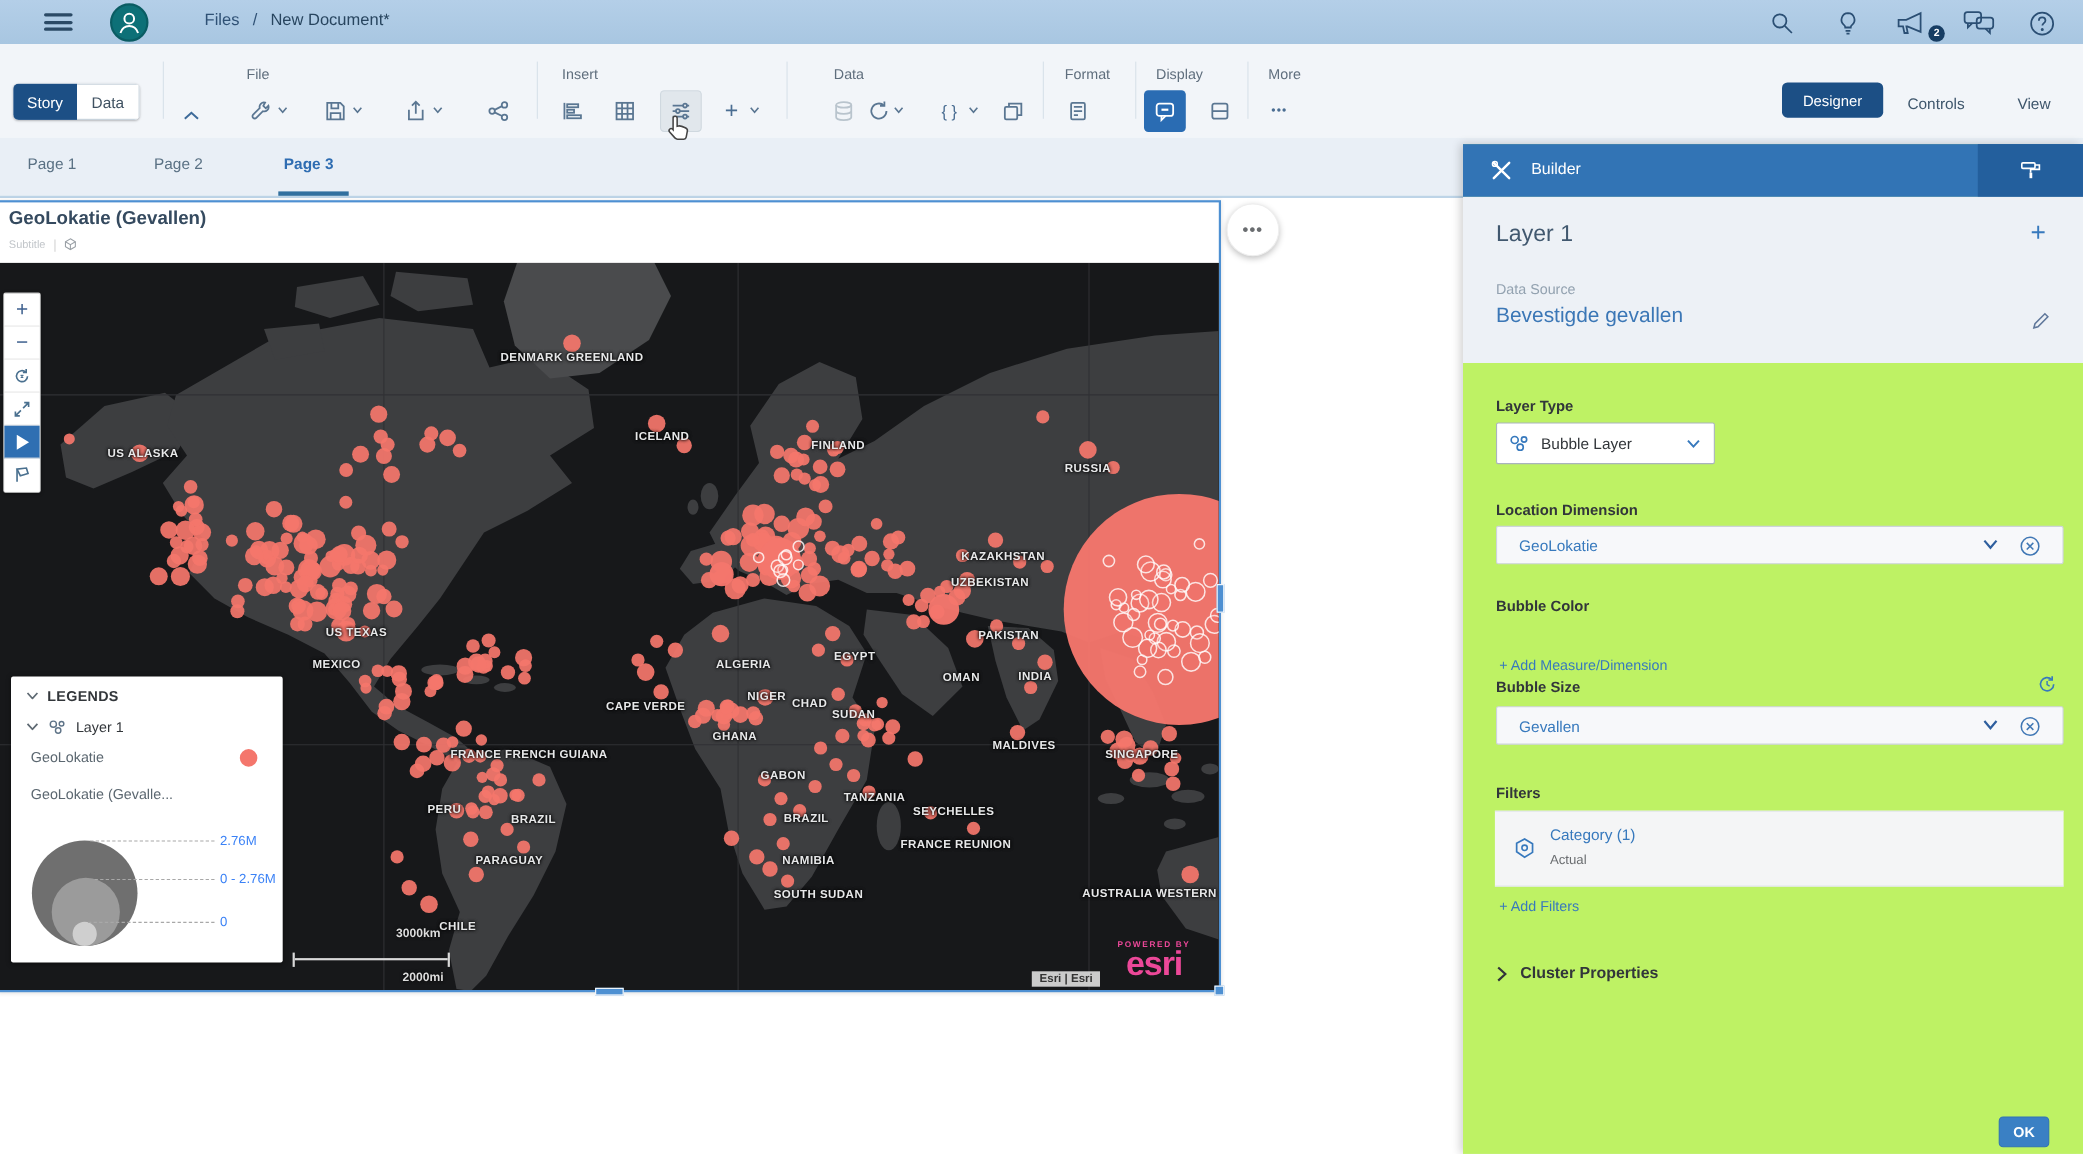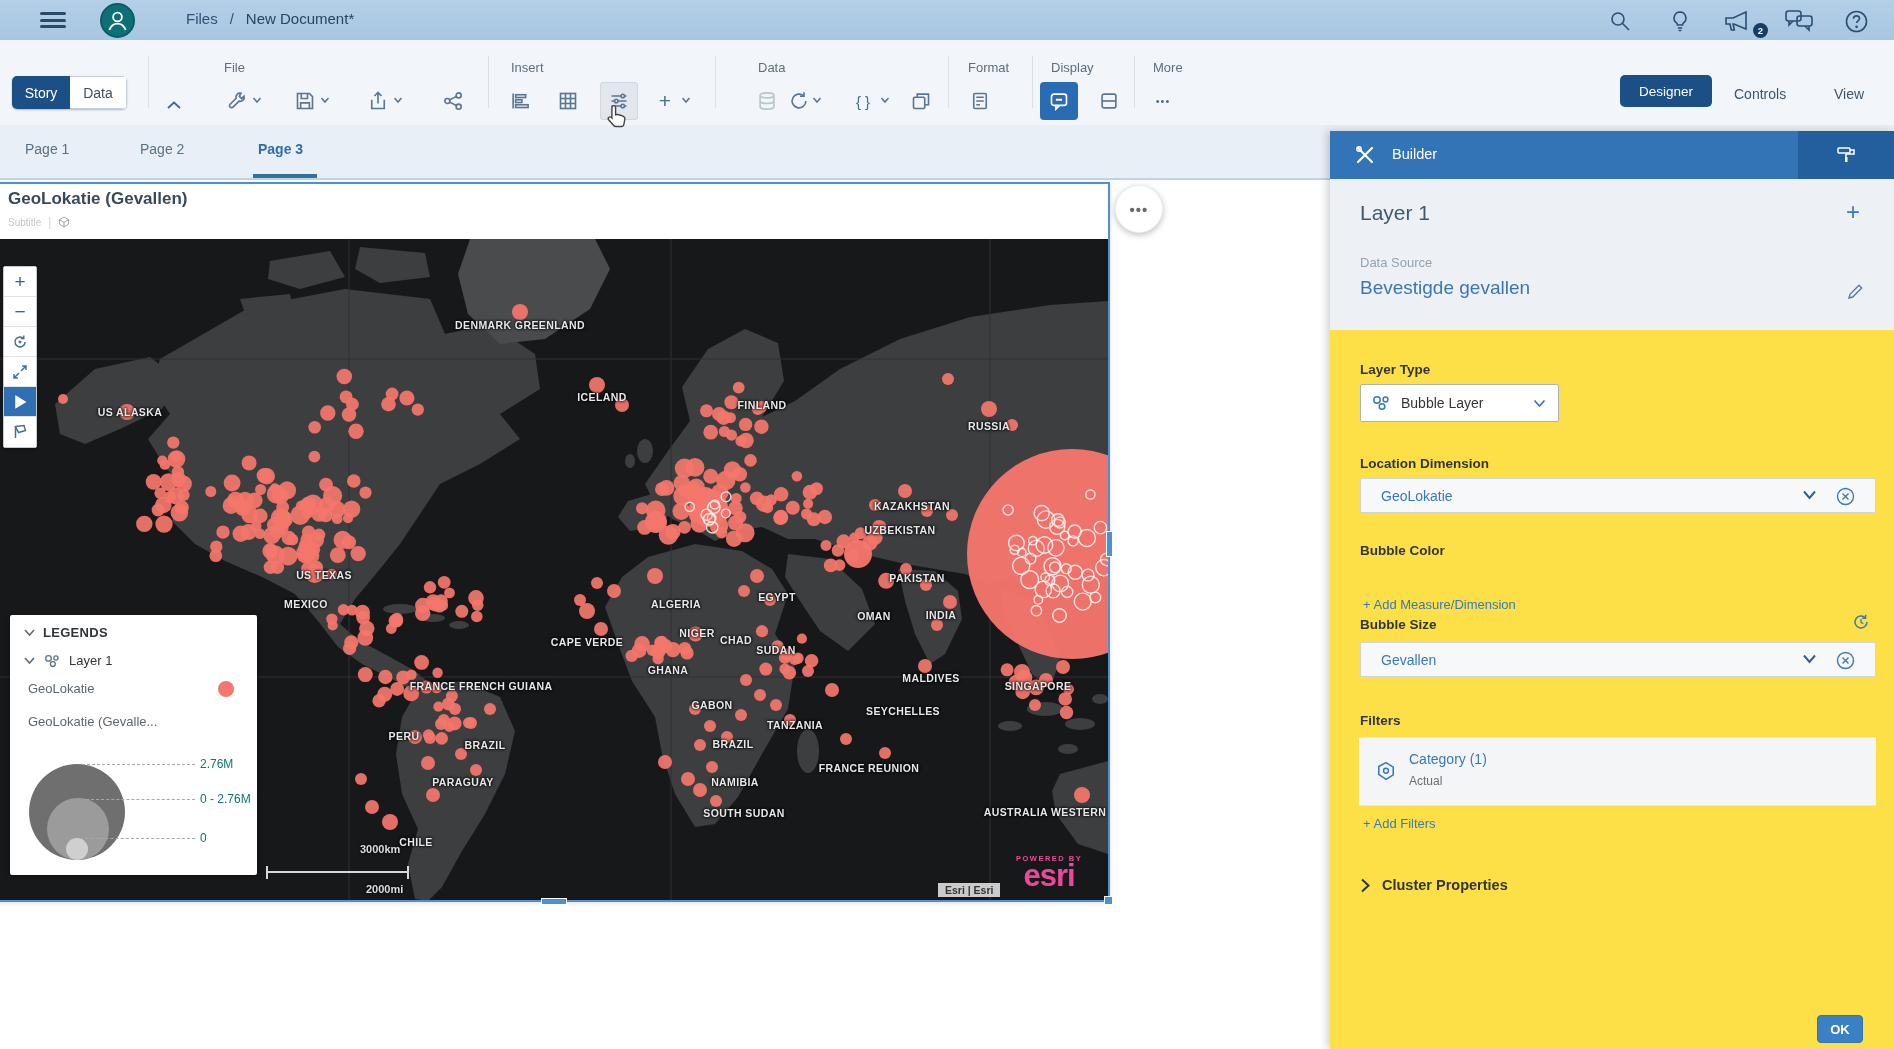--- a/index.html
+++ b/index.html
@@ -60,35 +60,35 @@
   .mc-btn svg{stroke:#4a708f;fill:none;stroke-width:1.5;}
   .mc-btn.sel{background:#2f6fb2;color:#fff;}
   .mc-btn.sel svg{fill:#fff;stroke:#fff;}
   
   .legend{position:absolute;left:10px;top:376px;width:247px;height:260px;background:#fff;border-radius:2px;box-shadow:0 1px 5px rgba(0,0,0,.45);}
   .lg-row{position:absolute;display:flex;align-items:center;gap:8px;}
   .lg-title{font-size:13px;font-weight:bold;color:#32363a;letter-spacing:.3px;}
   .lg-item{font-size:13px;color:#5b6770;}
   .lg-dot{position:absolute;left:208px;top:66px;width:16px;height:16px;border-radius:50%;background:#f4766c;}
   .lg-dash{position:absolute;border-top:1.6px dashed #a8a8a8;}
-  .lg-val{position:absolute;font-size:12px;color:#0f766e;}
+  .lg-val{position:absolute;font-size:12px;color:#3b82f6;}
   .lg-c{position:absolute;border-radius:50%;}
   
   .scalebar{position:absolute;left:266px;top:627px;width:139px;height:13px;border-left:2px solid #d9d9d9;border-right:2px solid #d9d9d9;}
   .scalebar::before{content:"";position:absolute;left:0;right:0;top:5px;height:2px;background:#d9d9d9;}
   .scale-km{position:absolute;left:360px;top:604px;font-size:11px;color:#ddd;font-weight:bold;text-shadow:0 0 3px #000;}
   .scale-mi{position:absolute;left:366px;top:644px;font-size:11px;color:#ddd;font-weight:bold;text-shadow:0 0 3px #000;}
   .esri-attr{position:absolute;left:938px;top:644px;background:rgba(235,235,235,.85);color:#333;font-size:10.5px;padding:1px 7px;font-weight:bold;}
   .esri-logo{position:absolute;left:1016px;top:615px;text-align:center;color:#ec4899;}
   .esri-pb{font-size:7.5px;font-weight:bold;letter-spacing:1.5px;}
   .esri-big{font-size:31px;font-weight:bold;line-height:.85;letter-spacing:-1px;}
   .handle{position:absolute;background:#4e90d2;border:1px solid #fff;box-sizing:border-box;}
   .more-btn{position:absolute;left:1115px;top:5px;width:48px;height:48px;border-radius:50%;background:#fff;border:1px solid #eee;box-shadow:0 2px 6px rgba(0,0,0,.25);cursor:pointer;color:#6a6d70;font-size:15px;font-weight:bold;letter-spacing:1px;}
   
-  .builder{position:absolute;left:1330px;top:131px;width:564px;height:918px;background:#fde047;box-shadow:-3px 0 8px rgba(0,0,0,.18);}
+  .builder{position:absolute;left:1330px;top:131px;width:564px;height:918px;background:#bef264;box-shadow:-3px 0 8px rgba(0,0,0,.18);}
   .b-header{position:absolute;left:0;top:0;width:100%;height:48px;background:#3274b5;}
   .b-header .b-title{position:absolute;left:62px;top:15px;color:#fff;font-size:14.5px;font-weight:500;}
   .b-hic{position:absolute;left:24px;top:13px;}
   .b-corner{position:absolute;right:0;top:0;width:96px;height:48px;background:#235f9d;border:none;cursor:pointer;}
   .b-top{position:absolute;left:0;top:48px;width:100%;height:151px;background:#edf1f6;}
   .b-layer-title{position:absolute;left:30px;top:22px;font-size:21px;color:#41586f;}
   .b-add{position:absolute;right:28px;top:18px;font-size:24px;color:#3779bd;background:none;border:none;cursor:pointer;}
   .b-ds-label{position:absolute;left:30px;top:76px;font-size:13px;color:#93a2b0;}
   .b-ds-value{position:absolute;left:30px;top:98px;font-size:19px;color:#3b77b6;}
   .b-edit{position:absolute;right:30px;top:104px;background:none;border:none;cursor:pointer;padding:0;}
@@ -803,21 +803,21 @@
             <div class="maplabel" style="left: 941px; top: 376px;">INDIA</div>
             <div class="maplabel" style="left: 697px; top: 394px;">NIGER</div>
             <div class="maplabel" style="left: 736px; top: 401px;">CHAD</div>
             <div class="maplabel" style="left: 587px; top: 403px;">CAPE VERDE</div>
             <div class="maplabel" style="left: 776px; top: 411px;">SUDAN</div>
             <div class="maplabel" style="left: 668px; top: 431px;">GHANA</div>
             <div class="maplabel" style="left: 931px; top: 439px;">MALDIVES</div>
             <div class="maplabel" style="left: 1038px; top: 447px;">SINGAPORE</div>
             <div class="maplabel" style="left: 481px; top: 447px;">FRANCE FRENCH GUIANA</div>
             <div class="maplabel" style="left: 712px; top: 466px;">GABON</div>
-            <div class="maplabel" style="left: 867px; top: 472px; margin-left: 36px;">SEYCHELLES</div>
+            <div class="maplabel" style="left: 867px; top: 499px;">SEYCHELLES</div>
             <div class="maplabel" style="left: 795px; top: 486px;">TANZANIA</div>
             <div class="maplabel" style="left: 404px; top: 497px;">PERU</div>
             <div class="maplabel" style="left: 733px; top: 505px;">BRAZIL</div>
             <div class="maplabel" style="left: 485px; top: 506px;">BRAZIL</div>
             <div class="maplabel" style="left: 869px; top: 529px;">FRANCE REUNION</div>
             <div class="maplabel" style="left: 463px; top: 543px;">PARAGUAY</div>
             <div class="maplabel" style="left: 735px; top: 543px;">NAMIBIA</div>
             <div class="maplabel" style="left: 744px; top: 574px;">SOUTH SUDAN</div>
             <div class="maplabel" style="left: 1045px; top: 573px;">AUSTRALIA WESTERN</div>
             <div class="maplabel" style="left: 416px; top: 603px;">CHILE</div>

